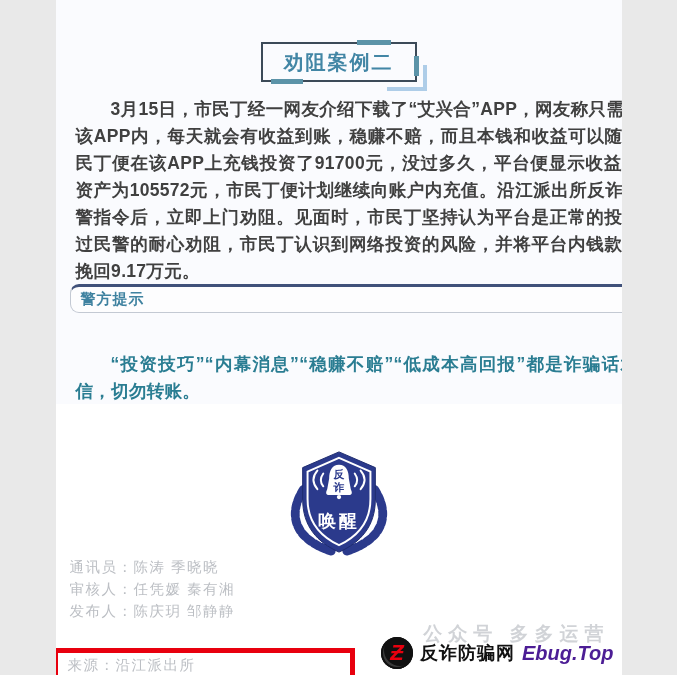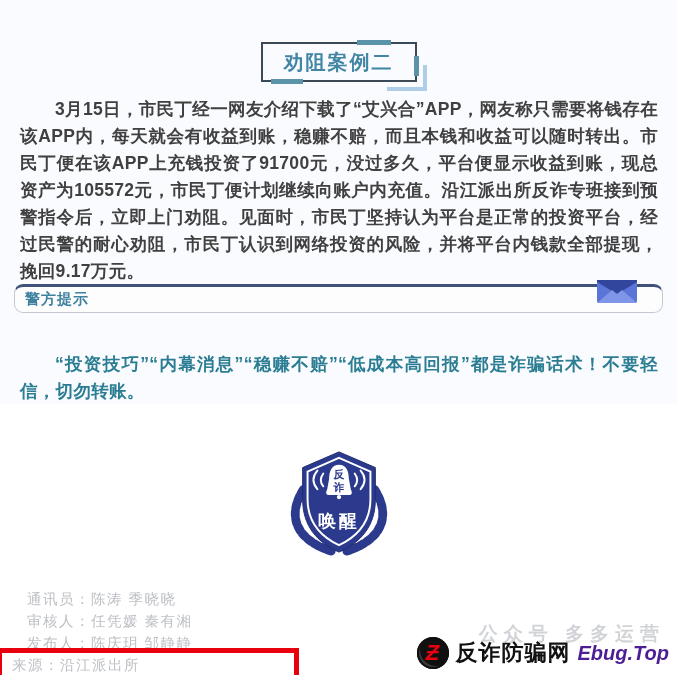--- a/index.html
+++ b/index.html
@@ -1,17 +1,17 @@
 <!DOCTYPE html>
 <html><head>
 <meta charset="utf-8">
 <style>
   html,body{margin:0;padding:0;background:#e9e9e9;}
   .frame{
-    position:relative;width:677px;height:675px;margin:0 auto;
+    position:relative;width:566px;height:675px;margin:0 auto;
     background:#ffffff;overflow:hidden;
     font-family:"Liberation Sans","DejaVu Sans",sans-serif;
   }
   .article-bg{position:absolute;left:0;top:0;width:677px;height:404px;background:#fafbfe;}
 
   
   .title-box{
     position:absolute;top:42px;left:50%;transform:translateX(-50%);
     width:152px;height:36px;border:2px solid #3c4a58;background:#fafbfe;
     display:flex;align-items:center;justify-content:center;
@@ -44,41 +44,41 @@
   .tip-body{
     position:absolute;left:20px;top:331px;width:638px;
     font-size:17.5px;line-height:27px;font-weight:700;color:#2a7d92;
     text-align:justify;text-indent:2em;letter-spacing:.3px;margin-top:20px;
   }
 
   
   .badge{position:absolute;left:50%;top:446px;transform:translateX(-50%);width:118px;height:112px;}
 
   
-  .credits{position:absolute;left:14px;top:588px;margin-left:13px;}
+  .credits{position:absolute;left:14px;top:556px;}
   .credit-line{font-size:14.5px;color:#bcbfc4;letter-spacing:1.5px;line-height:22px;height:22px;}
   .source-box{
     position:absolute;left:-3px;top:648px;width:292px;height:34px;
     border:5px solid #e8000e;background:#ffffff;display:flex;align-items:flex-start;
   }
   .source-box .credit-line{padding-left:10px;margin-top:1px;}
 
   
   .watermark{
     position:absolute;right:12px;top:621px;font-size:19px;color:#9aa0a8;
     opacity:.45;letter-spacing:6px;font-weight:700;
   }
   .brand{position:absolute;right:8px;top:637px;display:flex;align-items:center;gap:7px;}
   .brand-icon{
     width:32px;height:32px;border-radius:50%;background:#101010;
     display:flex;align-items:center;justify-content:center;
     color:#e8000e;font-weight:800;font-style:italic;font-size:22px;line-height:1;
     box-shadow:inset 0 0 0 2px #101010, inset 3px -3px 0 0 #3a3a3a;
   }
-  .brand-name{font-size:22px;font-weight:800;color:#111;letter-spacing:1px;}
+  .brand-name{font-size:18px;font-weight:800;color:#111;letter-spacing:1px;}
   .brand-domain{font-size:20px;font-weight:700;font-style:italic;color:#4c1d95;}
 </style>
 </head>
 <body>
 
 <div class="frame">
   <div class="article-bg"></div>
 
   <div class="title-box">
     <span class="deco deco-top"></span>

